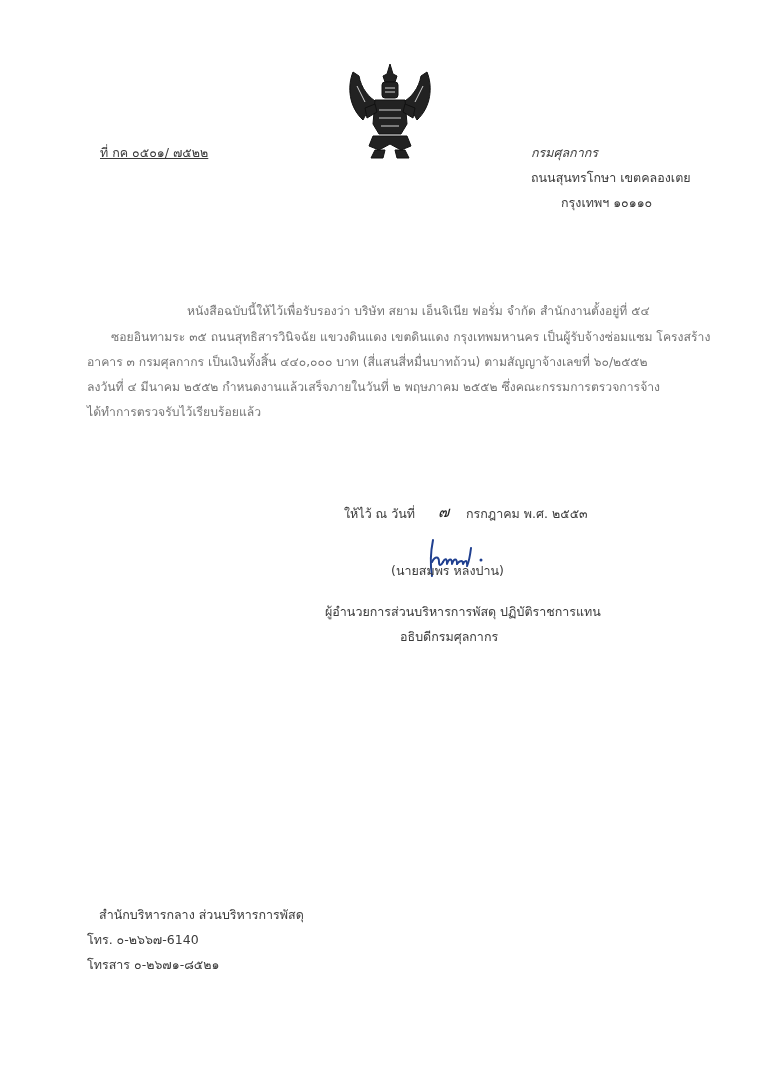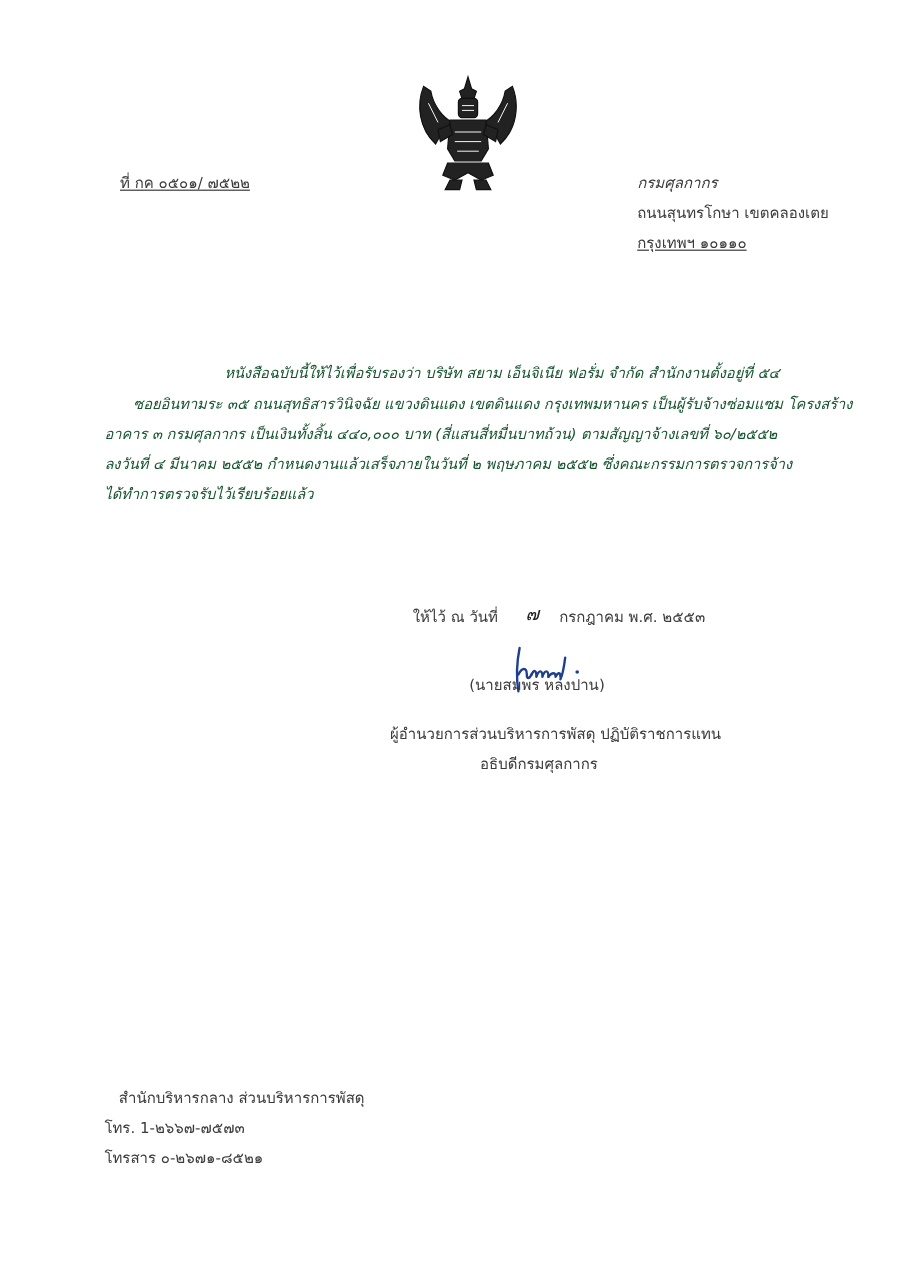--- a/index.html
+++ b/index.html
@@ -2,21 +2,21 @@
 <html><head>
 <meta charset="utf-8">
 <style>
   html, body { margin: 0; padding: 0; }
   body {
     width: 768px; height: 1067px; background: #ffffff; position: relative; overflow: hidden;
     font-family: "DejaVu Sans", "Liberation Sans", sans-serif; color: #3a3a3a;
   }
   .t { position: absolute; font-size: 12.5px; white-space: nowrap; letter-spacing: 0px; color: #3b3b3b; }
   .garuda { position: absolute; left: 345px; top: 62px; width: 90px; height: 100px; }
-  .para-line { position: absolute; font-size: 12.2px; white-space: nowrap; color: #14532d; font-style: italic; }
+  .para-line { position: absolute; font-size: 12.2px; white-space: nowrap; color: #737373; }
   .sig { position: absolute; left: 425px; top: 538px; width: 70px; height: 40px; }
 </style>
 </head>
 <body>
 
 <svg class="garuda" viewBox="0 0 90 100">
   <g fill="#222" stroke="#111" stroke-width="1">
 
     <path d="M8 10 C2 25, 4 45, 18 58 C22 50, 26 44, 32 40 C24 36, 16 26, 14 14 Z"></path>
 
@@ -44,21 +44,21 @@
     <path d="M12 24 L20 40"></path>
       <path d="M78 24 L70 40"></path>
   </g>
 </svg>
 
 <div class="t" style="left:100px; top:143px;text-decoration:underline;">ที่ กค ๐๕๐๑/ ๗๕๒๒</div>
 
 <div>
   <div class="t" style="left:531px; top:143px;font-style:italic;">กรมศุลกากร</div>
   <div class="t" style="left:531px; top:168px;">ถนนสุนทรโกษา เขตคลองเตย</div>
-  <div class="t" style="left:531px; top:193px;text-decoration:underline;">กรุงเทพฯ ๑๐๑๑๐</div>
+  <div class="t" style="left:561px; top:193px;">กรุงเทพฯ ๑๐๑๑๐</div>
 </div>
 
 <div>
   <div class="para-line" style="left:187px; top:301px;">หนังสือฉบับนี้ให้ไว้เพื่อรับรองว่า บริษัท สยาม เอ็นจิเนีย ฟอรั่ม จำกัด สำนักงานตั้งอยู่ที่ ๕๔</div>
   <div class="para-line" style="left:87px; top:327px;margin-left:24px;">ซอยอินทามระ ๓๕ ถนนสุทธิสารวินิจฉัย แขวงดินแดง เขตดินแดง กรุงเทพมหานคร เป็นผู้รับจ้างซ่อมแซม โครงสร้าง</div>
   <div class="para-line" style="left:87px; top:352px;">อาคาร ๓ กรมศุลกากร เป็นเงินทั้งสิ้น ๔๔๐,๐๐๐ บาท  (สี่แสนสี่หมื่นบาทถ้วน) ตามสัญญาจ้างเลขที่ ๖๐/๒๕๕๒</div>
   <div class="para-line" style="left:87px; top:377px;">ลงวันที่ ๔ มีนาคม ๒๕๕๒  กำหนดงานแล้วเสร็จภายในวันที่ ๒ พฤษภาคม ๒๕๕๒ ซึ่งคณะกรรมการตรวจการจ้าง</div>
   <div class="para-line" style="left:87px; top:402px;">ได้ทำการตรวจรับไว้เรียบร้อยแล้ว</div>
 </div>
 
@@ -80,15 +80,15 @@
 </svg>
 
 <div>
   <div class="t" style="left:391px; top:561px;text-align:right;">(นายสมพร หลงปาน)</div>
   <div class="t" style="left:325px; top:602px;">ผู้อำนวยการส่วนบริหารการพัสดุ ปฏิบัติราชการแทน</div>
   <div class="t" style="left:400px; top:627px;">อธิบดีกรมศุลกากร</div>
 </div>
 
 <div>
   <div class="t" style="left:87px; top:905px;margin-left:12px;">สำนักบริหารกลาง ส่วนบริหารการพัสดุ</div>
-  <div class="t" style="left:87px; top:930px;">โทร. 1-๒๖๖๗-๗๕๗๓</div>
+  <div class="t" style="left:87px; top:930px;">โทร. ๐-๒๖๖๗-6140</div>
   <div class="t" style="left:87px; top:955px;">โทรสาร ๐-๒๖๗๑-๘๕๒๑</div>
 </div>
 
 </body></html>

